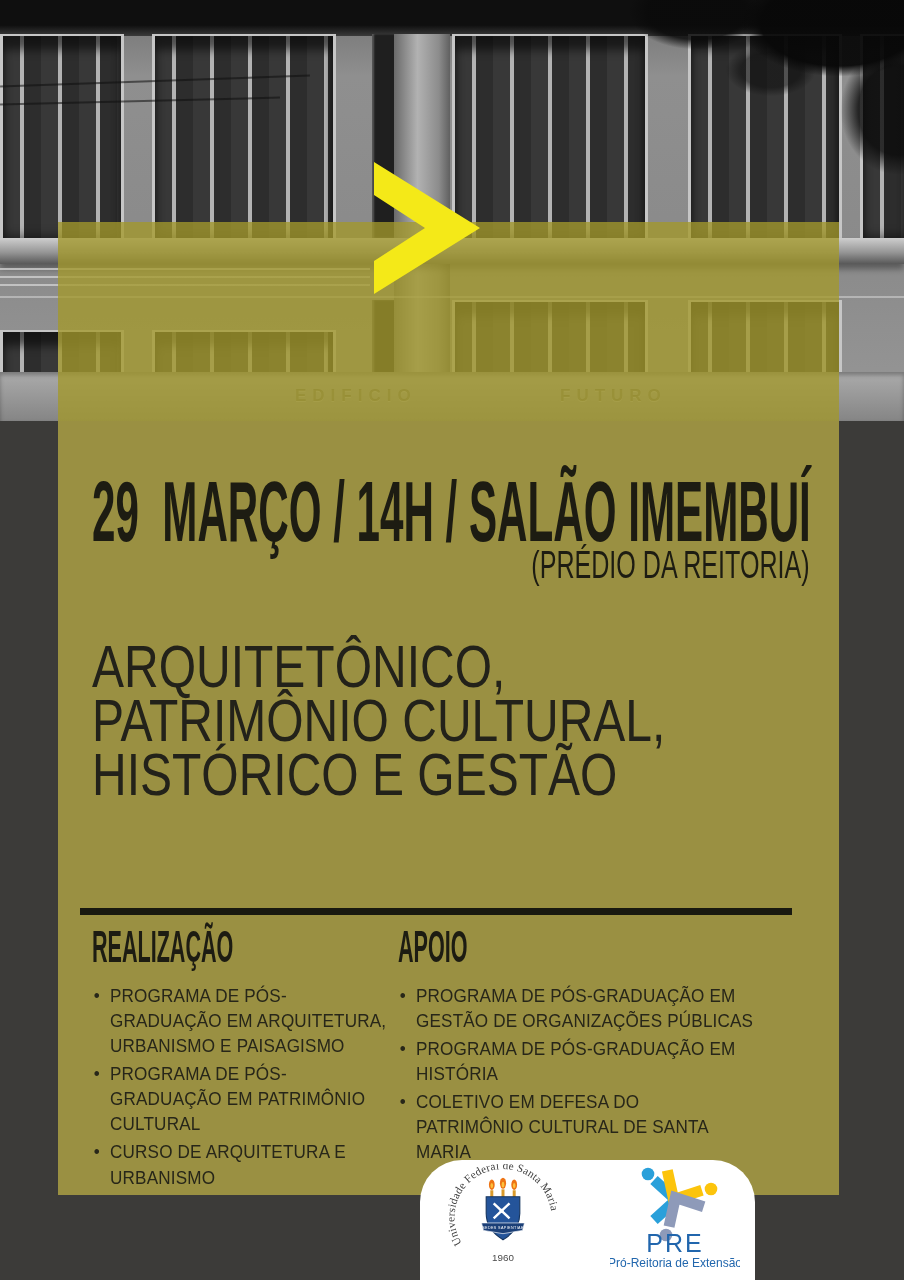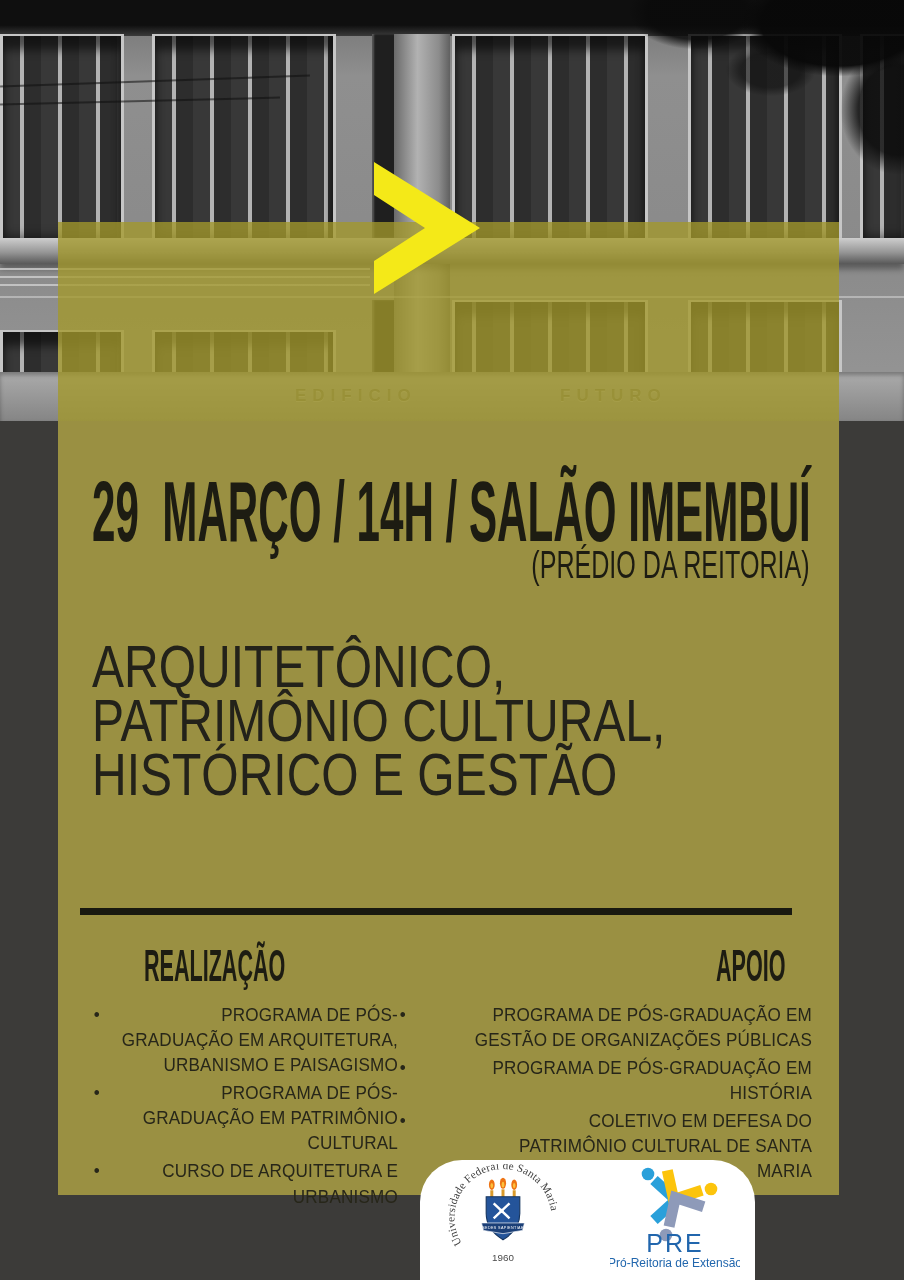--- a/index.html
+++ b/index.html
@@ -48,21 +48,21 @@
   .ink{color:#1d1c12;}
   .t-title{left:92px;top:468px;font-size:86px;line-height:1;font-weight:bold;}
   .t-sub{right:94px;top:546px;font-size:38px;line-height:1;font-weight:normal;text-align:right;}
   .t-kick{left:92px;top:592px;font-size:47px;line-height:1;font-weight:bold;}
   .t-head{left:92px;top:640px;font-size:60px;line-height:54px;font-weight:normal;color:#2221163;}
   .t-head div{height:54px;}
   .t-head .sx{transform:scaleX(.8);letter-spacing:0;color:#23221a;}
   .t-speaker{left:92px;top:841px;font-size:38px;line-height:1;color:#23221a;}
   .divider{left:80px;top:908px;width:712px;height:7px;background:#191910;}
   .colhead{font-size:44px;line-height:1;font-weight:bold;}
-  .col{top:944px;text-align:right;}
+  .col{top:925px;}
   .col ul{list-style:none;margin:14px 0 0 0;padding:0;font-size:19px;line-height:1.32;
           color:#272619;transform:scaleX(.9);transform-origin:0 0;letter-spacing:.2px;}
   .col li{position:relative;padding-left:20px;margin:0 0 3px 0;white-space:pre-line;}
   .col li::before{content:"\2022";position:absolute;left:2px;top:0;}
 
   
   .card{position:absolute;left:420px;top:1160px;width:335px;height:120px;background:#ffffff;
         border-radius:42px 42px 0 0;}
 </style>
 </head>

